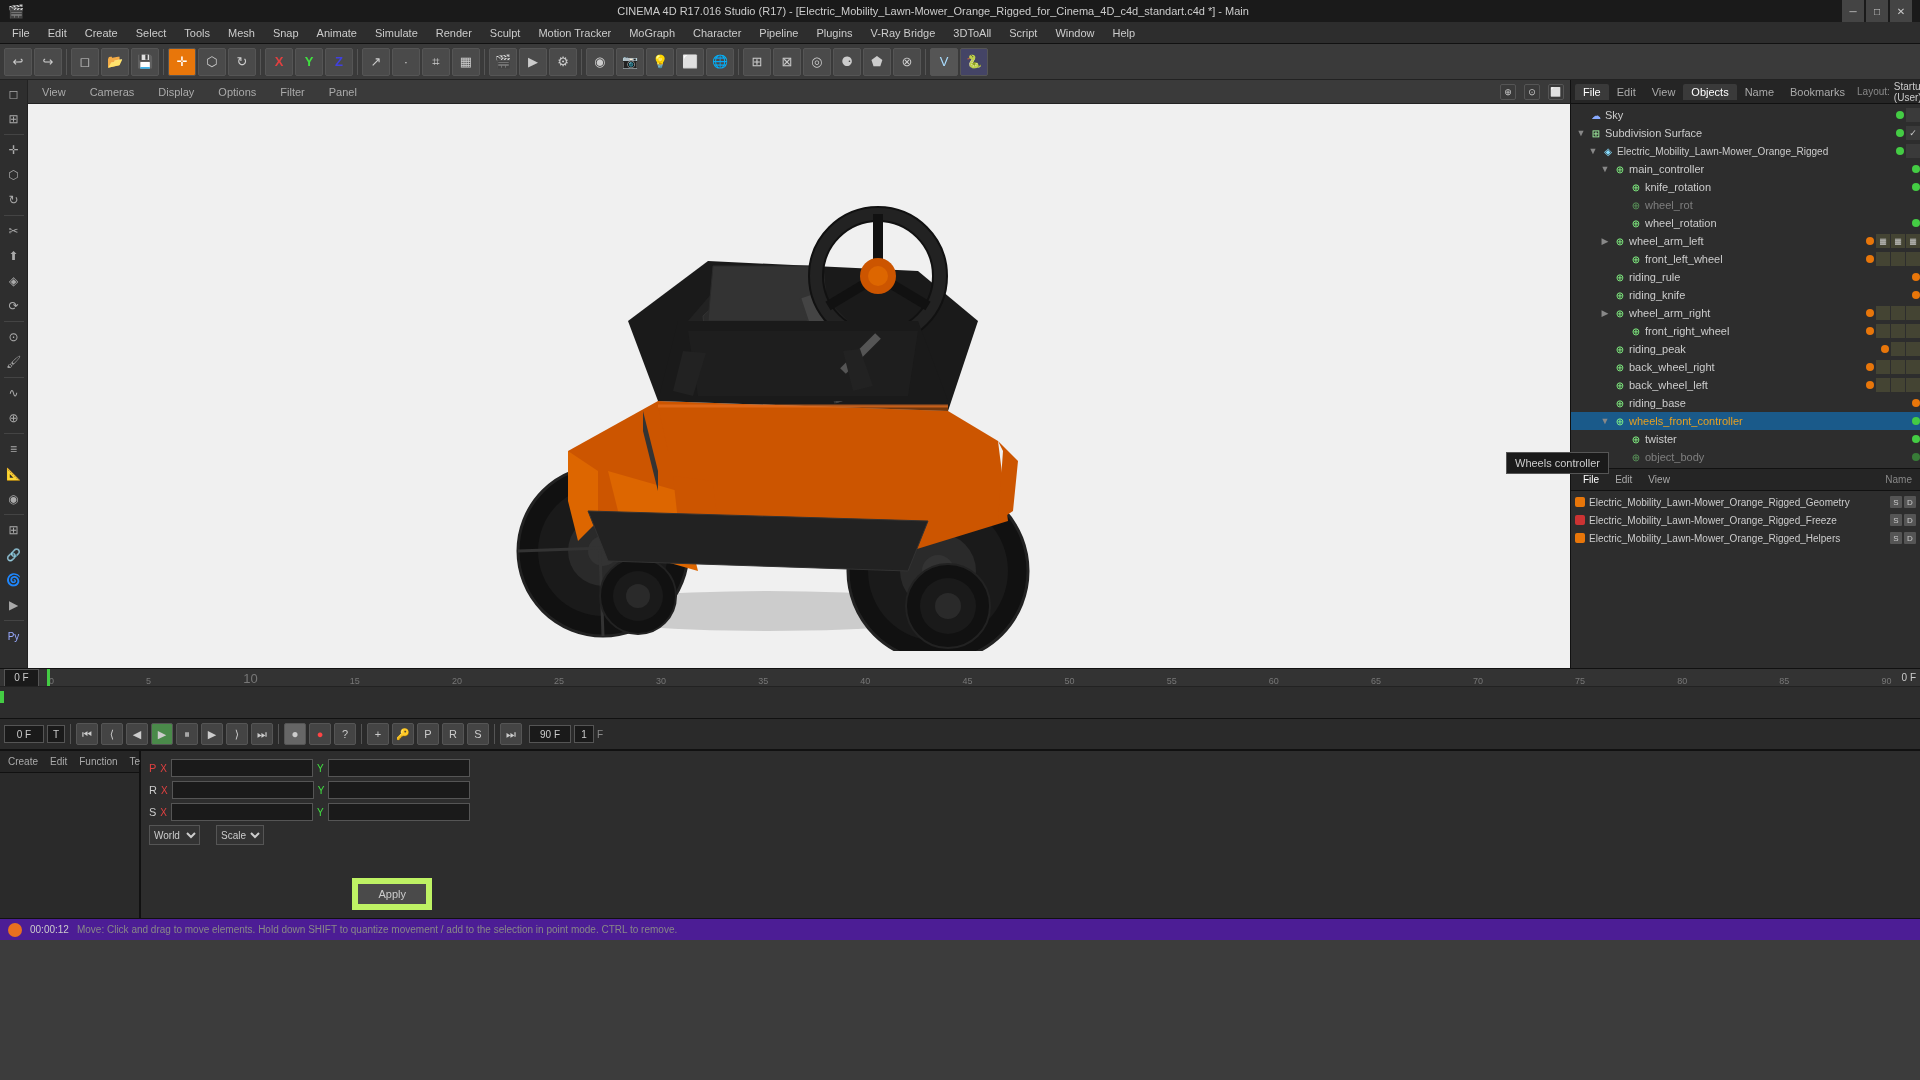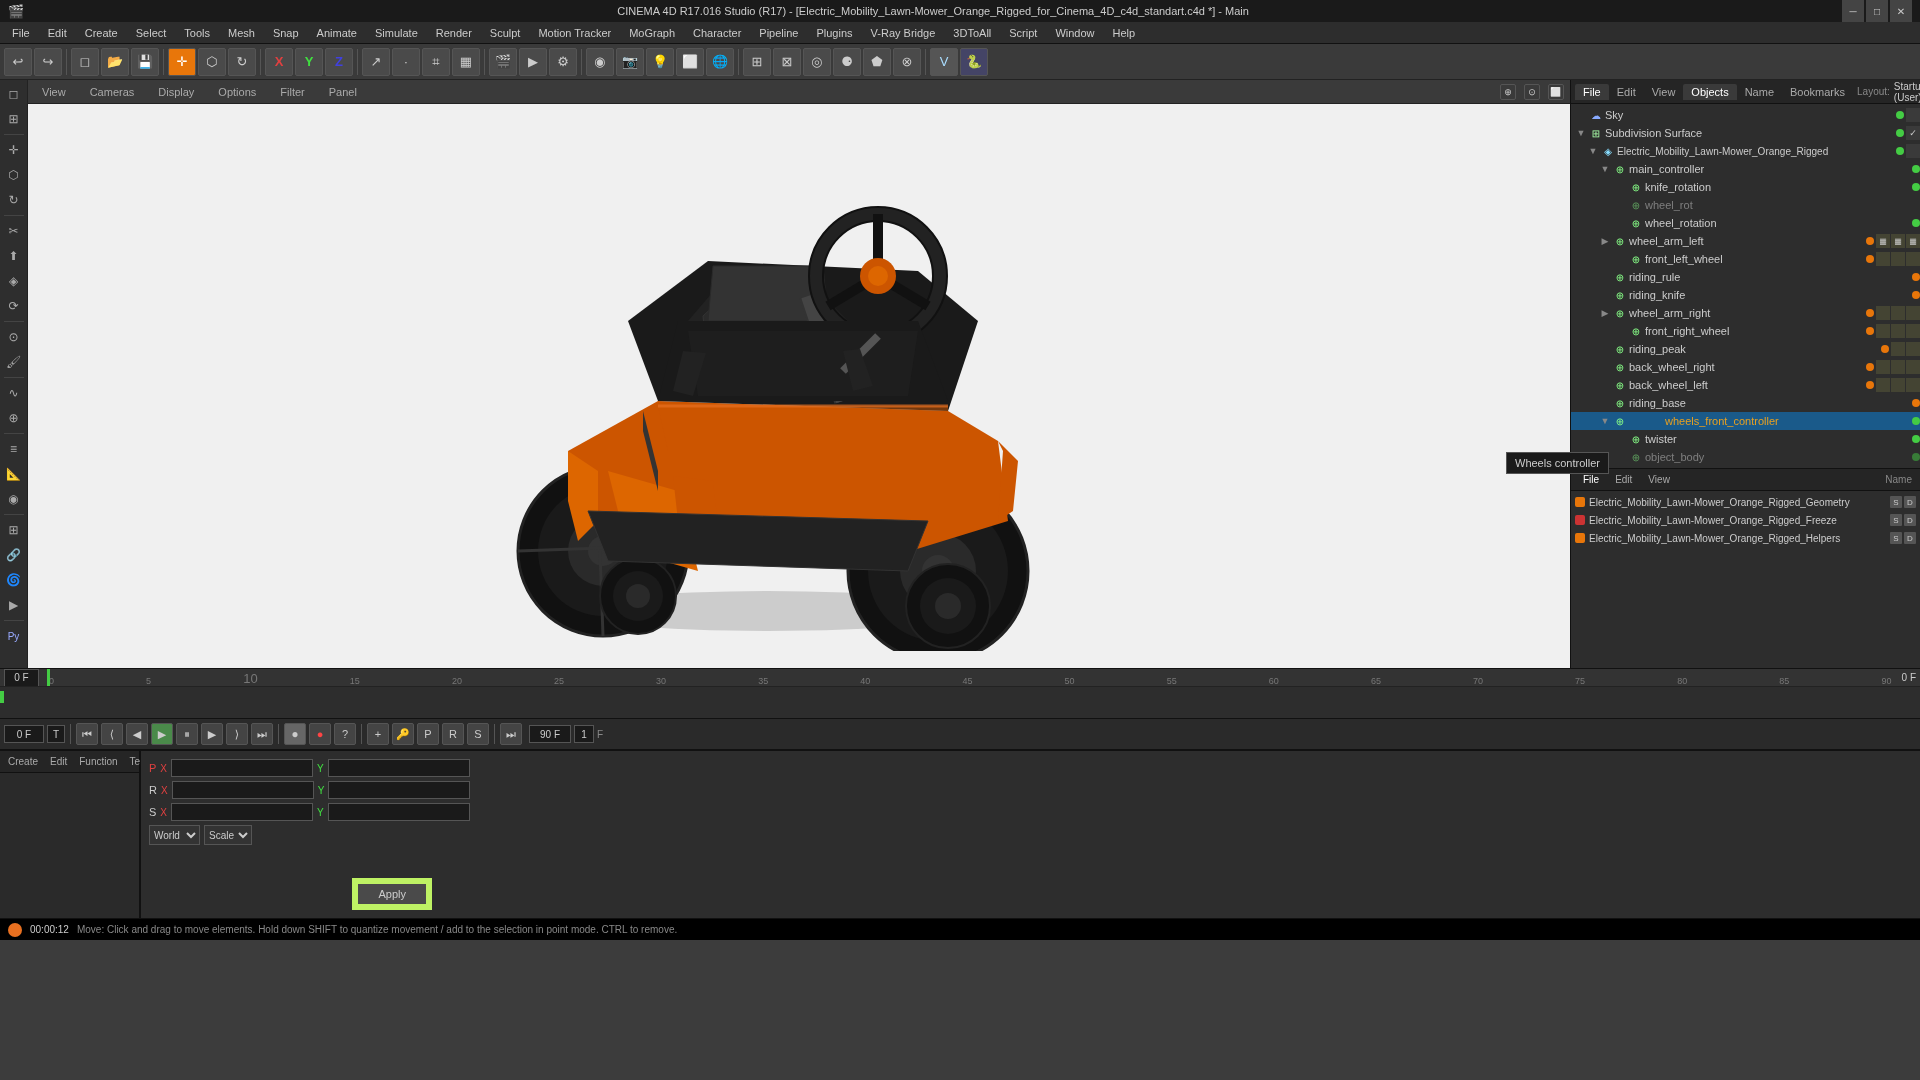--- a/index.html
+++ b/index.html
@@ -39,21 +39,21 @@
     #right-panel { width: 350px; background: #2d2d2d; border-left: 1px solid #111; display: flex; flex-direction: column; }
     #right-panel-tabs { height: 24px; background: #252525; display: flex; align-items: center; padding: 0 4px; gap: 4px; border-bottom: 1px solid #111; }
     .rp-tab { padding: 2px 8px; color: #aaa; font-size: 11px; cursor: pointer; }
     .rp-tab.active { color: #fff; background: #3a3a3a; border-radius: 2px 2px 0 0; }
     #scene-tree { flex: 1; overflow-y: auto; padding: 2px 0; }
     .tree-item { display: flex; align-items: center; padding: 1px 0; min-height: 18px; cursor: pointer; }
     .tree-item.selected { background: #1a5a8a; }
     .tree-arrow { width: 12px; display: inline-block; text-align: center; font-size: 9px; color: #888; }
     .tree-icon { width: 14px; height: 14px; display: inline-flex; align-items: center; justify-content: center; margin: 0 2px; font-size: 10px; }
     .tree-label { font-size: 11px; color: #ccc; flex: 1; }
-    .tree-label.highlighted { color: #e8a020; margin-left: 36px; }
+    .tree-label.highlighted { color: #e8a020; }
     .tree-dots { display: flex; gap: 1px; margin-left: 2px; }
     .dot { width: 8px; height: 8px; border-radius: 50%; }
     .dot-green { background: #4c4; }
     .dot-orange { background: #e8760a; }
 
     
     #timeline { height: 82px; background: #2d2d2d; border-top: 1px solid #111; display: flex; flex-direction: column; }
     #timeline-ruler { height: 18px; background: #333; display: flex; align-items: center; padding: 0 4px; font-size: 9px; color: #888; border-bottom: 1px solid #222; position: relative; overflow: hidden; }
     #timeline-controls { height: 28px; background: #2a2a2a; display: flex; align-items: center; padding: 0 4px; gap: 4px; border-bottom: 1px solid #111; }
     .tc-btn { width: 22px; height: 22px; background: #444; border: 1px solid #555; border-radius: 2px; cursor: pointer; display: flex; align-items: center; justify-content: center; color: #ccc; font-size: 11px; }
@@ -71,25 +71,25 @@
 
     #properties-area { flex: 1; background: #2d2d2d; display: flex; flex-direction: column; }
     #prop-toolbar { height: 22px; background: #252525; display: flex; align-items: center; padding: 0 4px; gap: 4px; border-bottom: 1px solid #111; }
     .prop-tab { font-size: 10px; color: #aaa; cursor: pointer; padding: 2px 6px; }
     #prop-content { flex: 1; display: flex; align-items: center; justify-content: center; }
 
     #coords-panel { width: 260px; background: #2d2d2d; border-left: 1px solid #111; display: flex; flex-direction: column; padding: 8px; gap: 6px; }
     .coord-row { display: flex; align-items: center; gap: 4px; }
     .coord-label { width: 12px; font-size: 11px; color: #ccc; }
     .coord-input { flex: 1; height: 18px; background: #1a1a1a; border: 1px solid #555; color: #ccc; font-size: 10px; padding: 0 4px; }
-    #coord-mode-row { display: flex; gap: 0; align-items: center; }
+    #coord-mode-row { display: flex; gap: 12px; align-items: center; }
     #apply-btn { padding: 4px 20px; background: #4a4a4a; border: 6px solid #bef264; color: #ccc; font-size: 11px; cursor: pointer; align-self: flex-end; margin-top: auto; }
 
     
-    #statusbar { height: 22px; background: #000000; display: flex; align-items: center; padding: 0 8px; gap: 8px; border-top: 1px solid #111; font-size: 10px; color: #888; }
+    #statusbar { height: 22px; background: #4c1d95; display: flex; align-items: center; padding: 0 8px; gap: 8px; border-top: 1px solid #111; font-size: 10px; color: #888; }
     .status-time { color: #ccc; }
 
     
     #right-lower { width: 350px; background: #2d2d2d; border-left: 1px solid #111; border-top: 1px solid #111; display: flex; flex-direction: column; }
     #right-lower-tabs { height: 22px; background: #252525; display: flex; align-items: center; padding: 0 4px; border-bottom: 1px solid #111; }
     .rl-tab { padding: 2px 8px; font-size: 10px; color: #aaa; cursor: pointer; }
     .rl-tab.active { color: #fff; }
     #name-list { flex: 1; overflow-y: auto; padding: 2px 0; }
     .name-item { display: flex; align-items: center; padding: 2px 4px; min-height: 18px; gap: 4px; cursor: pointer; }
     .name-dot { width: 10px; height: 10px; border-radius: 2px; background: #e8760a; }

